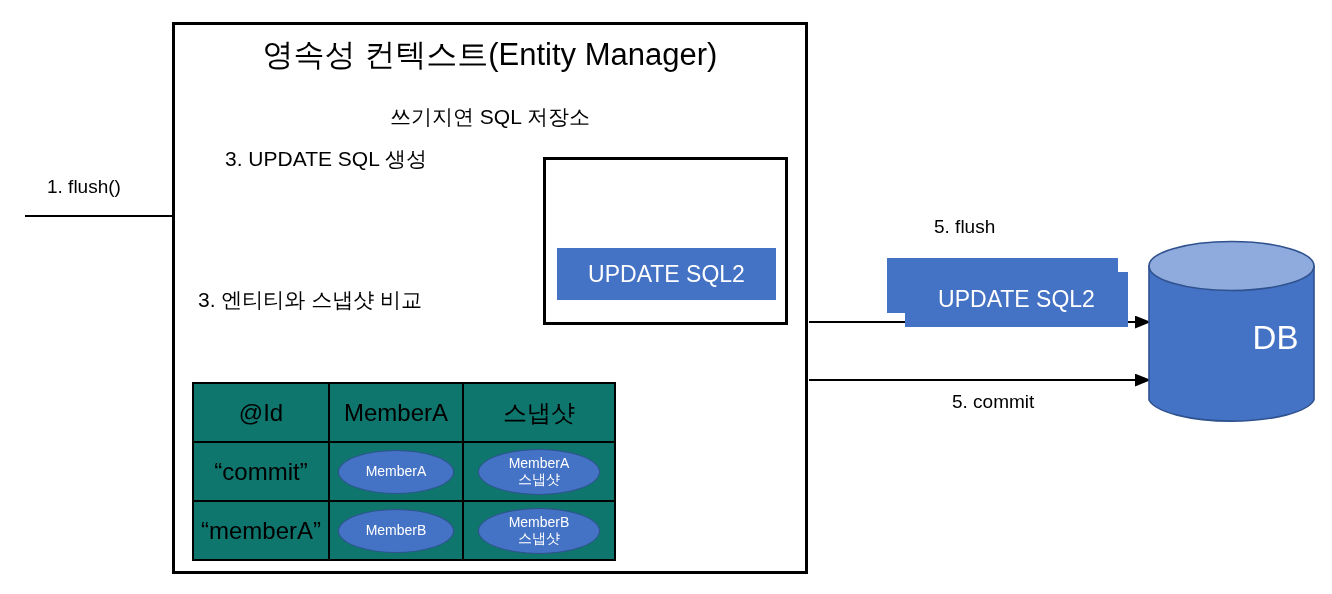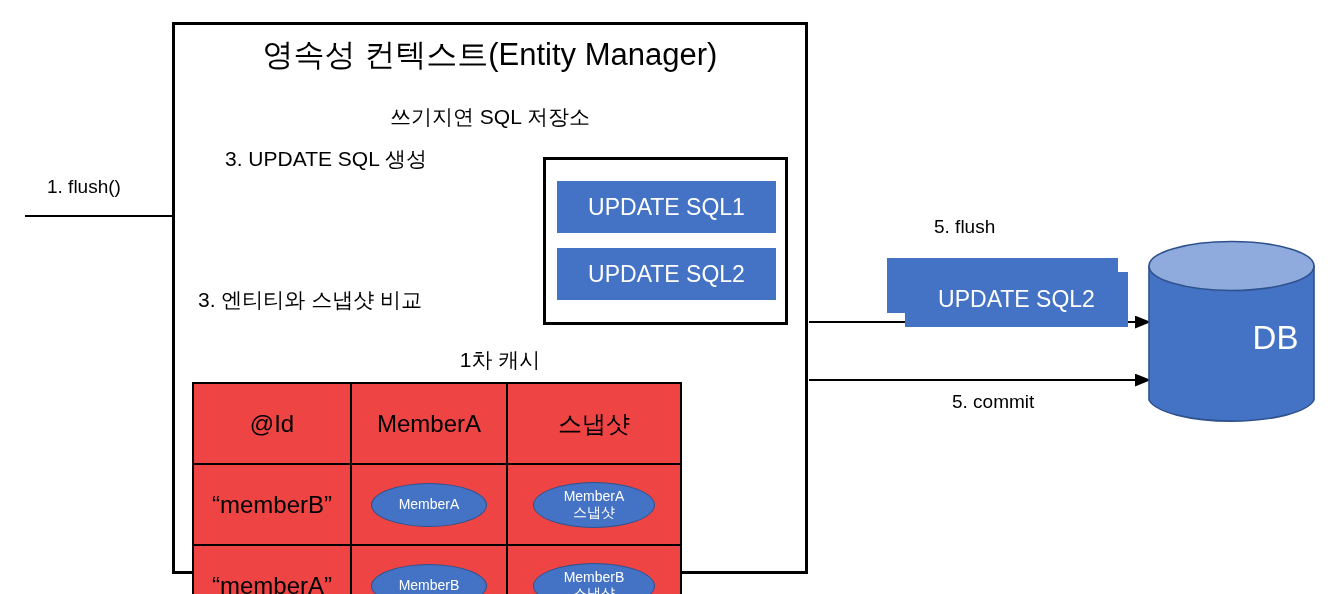--- a/index.html
+++ b/index.html
@@ -124,22 +124,22 @@
     width: 416px;
     height: 171px;
     border-collapse: collapse;
     table-layout: fixed;
   }
   #cache-table td, #cache-table th {
     border: 2px solid #000000;
     text-align: center;
     vertical-align: middle;
     font-weight: normal;
-    padding: 11px;
-    background: #ef4444;
+    padding: 0;
+    background: #0f766e;
   }
   #cache-table .col-id  { width: 134px; }
   #cache-table .col-ent { width: 132px; }
   #cache-table .col-snp { width: 150px; }
   #cache-table thead td { height: 57px; font-size: 24px; }
   #cache-table tbody td { height: 57px; }
   .id-cell { font-size: 24px; }
 
   .ellipse {
     background: #4472C4;
@@ -238,37 +238,35 @@
   <div class="abs label" id="write-behind-title">쓰기지연 SQL 저장소</div>
 
   <div class="abs label" id="pc-title">영속성 컨텍스트(Entity Manager)</div>
 
   <div class="abs label" id="step3-label">3. UPDATE SQL 생성</div>
 
   <div class="abs label" id="step2-label">3. 엔티티와 스냅샷 비교</div>
 
   <div class="abs label" id="step1-label">1. flush()</div>
 
-  <div class="abs label" id="first-cache-title">1차 캐시</div>
 
   <div class="abs" id="sql-store-box"></div>
-  <div class="abs sql-chip" id="sql-chip-1">UPDATE SQL1</div>
   <div class="abs sql-chip" id="sql-chip-2">UPDATE SQL2</div>
 
   <table class="abs" id="cache-table">
     <thead>
       <tr>
         <td class="col-id">@Id</td>
         <td class="col-ent">MemberA</td>
         <td class="col-snp">스냅샷</td>
       </tr>
     </thead>
     <tbody>
       <tr>
-        <td class="id-cell">“memberB”</td>
+        <td class="id-cell">“commit”</td>
         <td>
           <div class="ellipse ellipse-entity">MemberA</div>
         </td>
         <td>
           <div class="ellipse ellipse-snapshot" style="white-space: pre-line;">MemberA
 스냅샷</div>
         </td>
       </tr>
       <tr>
         <td class="id-cell">“memberA”</td>

